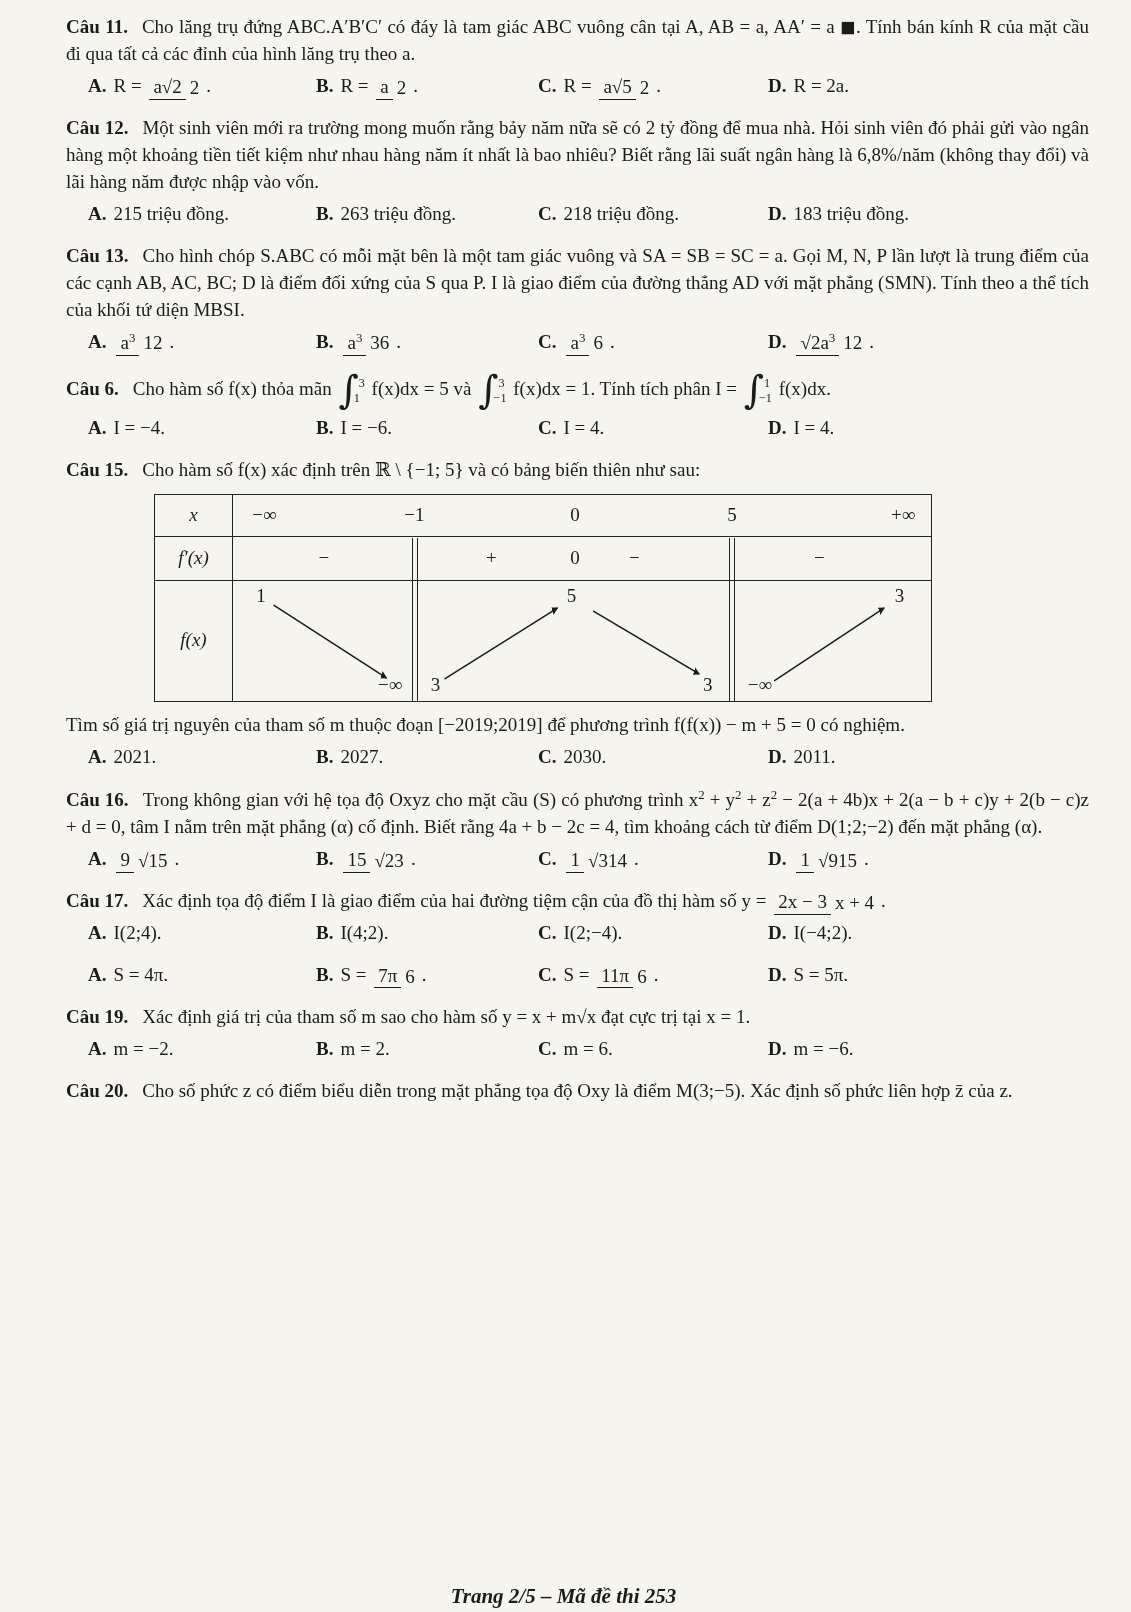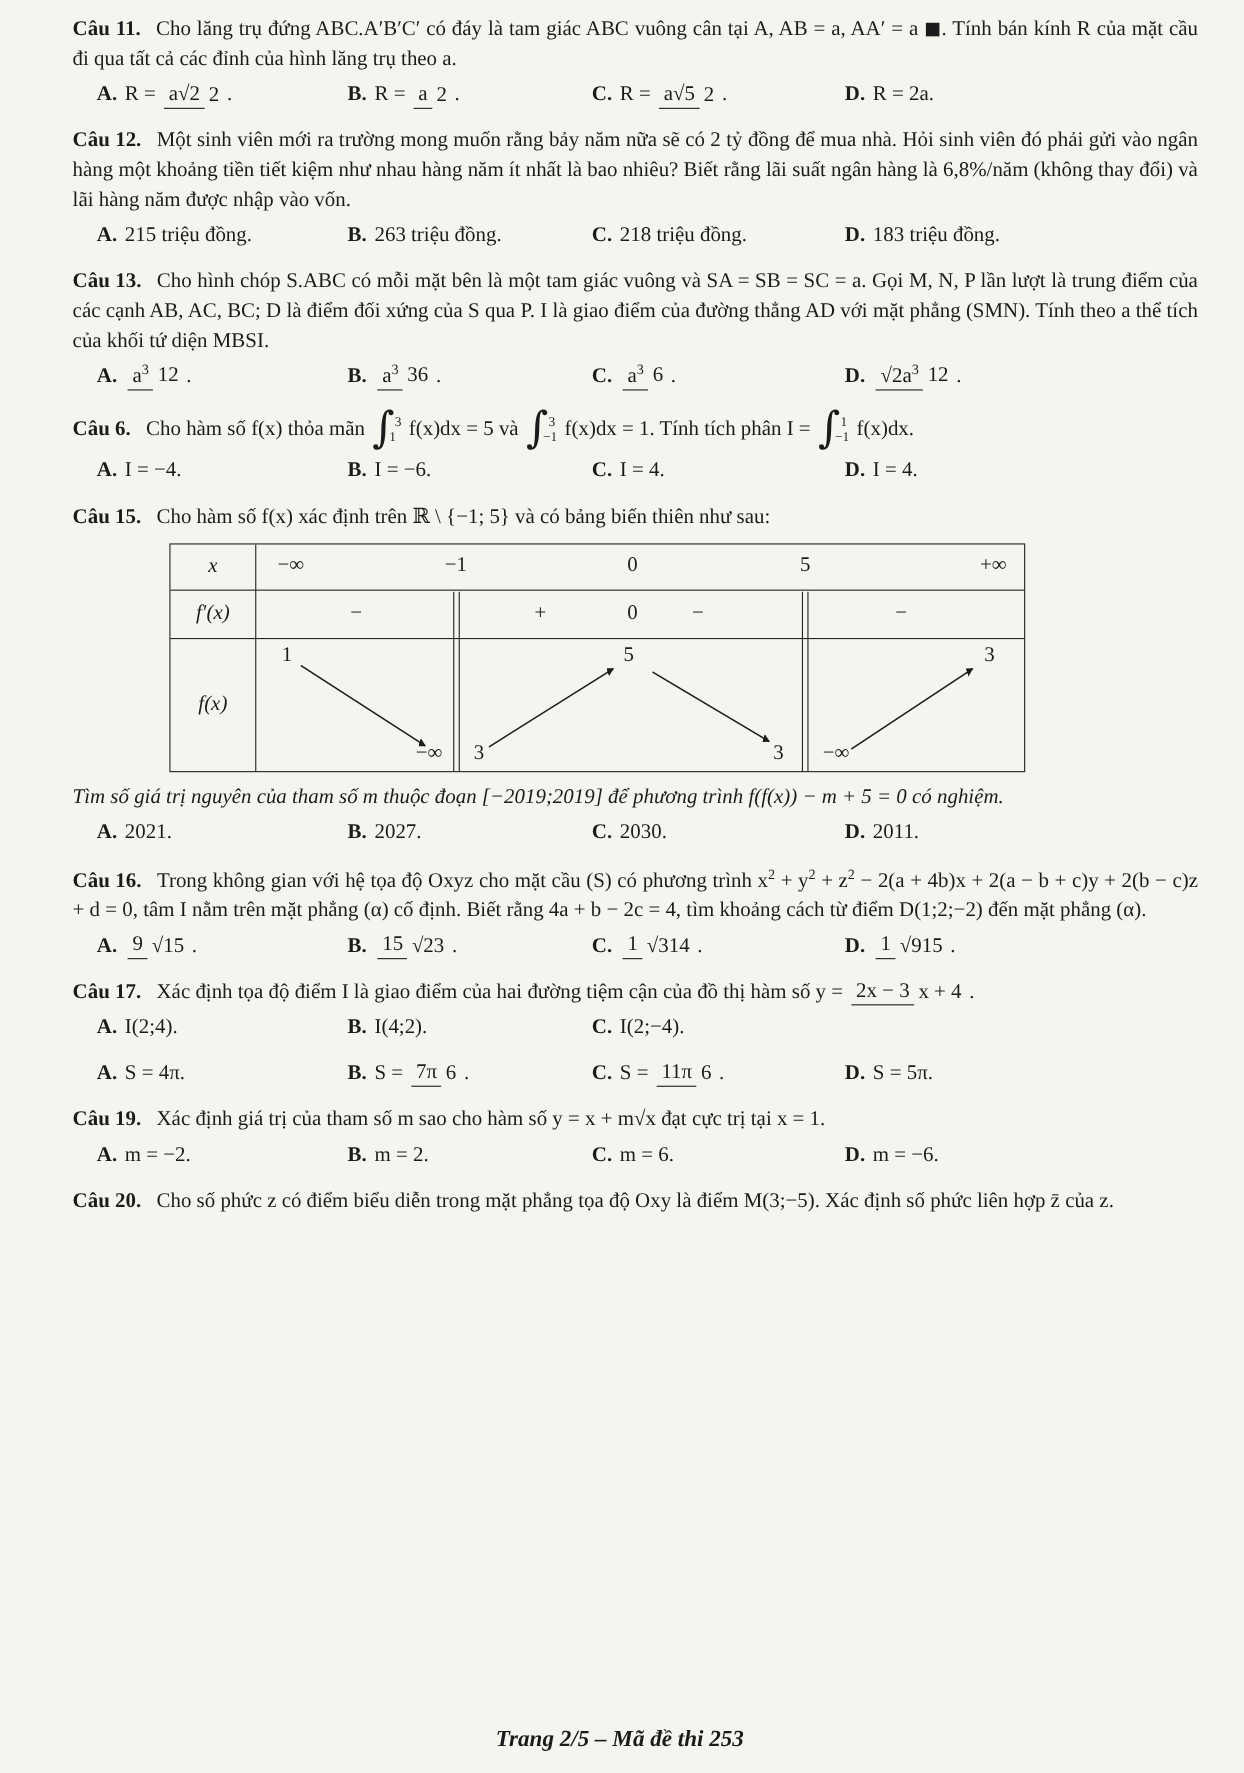--- a/index.html
+++ b/index.html
@@ -4,26 +4,26 @@
 <style>
   * { box-sizing: border-box; margin: 0; padding: 0; }
   html, body { width: 1131px; }
   body {
     width: 1131px; height: 1612px; overflow: hidden;
     background: #f5f4ef;
     color: #1b1b1b;
     font-family: "Liberation Serif", "DejaVu Serif", serif;
     font-size: 19px; line-height: 1.42;
   }
-  .page { width: 1131px; height: 1612px; padding: 14px 42px 16px 66px; display: flex; flex-direction: column; }
+  .page { width: 1131px; height: 1612px; padding: 14px 42px 0 66px; display: flex; flex-direction: column; }
   main { flex: 0 0 auto; }
 
   .q { margin-bottom: 15px; }
   .qhead, .qbody2 { text-align: justify; }
-  .qbody2 { margin-top: 4px; font-style: italic; }
+  .qbody2 { margin-top: 4px; }
   .qlabel { font-weight: bold; margin-right: 14px; }
   .okey { font-weight: bold; margin-right: 7px; }
 
   .opts {
     display: grid;
     grid-template-columns: 228px 222px 230px 1fr;
     align-items: center;
     padding-left: 22px;
     margin-top: 5px;
   }
@@ -222,20 +222,21 @@
       </section>
       <section class="q">
         <p class="qhead"><b class="qlabel">Câu 17.</b><span class="qtext m">Xác định tọa độ điểm I là giao điểm của hai đường tiệm cận của đồ thị hàm số y = <span class="frac">
               <span class="fnum">2x − 3</span>
               <span class="fden">x + 4</span>
             </span>.</span></p>
         <div class="opts">
           <div class="opt"><b class="okey">A.</b><span class="otext m">I(2;4).</span></div>
           <div class="opt"><b class="okey">B.</b><span class="otext m">I(4;2).</span></div>
           <div class="opt"><b class="okey">C.</b><span class="otext m">I(2;−4).</span></div>
+          <div class="opt"><b class="okey">D.</b><span class="otext m">I(−4;2).</span></div>
         </div>
       </section>
       <section class="q">
         <div class="opts">
           <div class="opt"><b class="okey">A.</b><span class="otext m">S = 4π.</span></div>
           <div class="opt"><b class="okey">B.</b><span class="otext m">S = <span class="frac">
                 <span class="fnum">7π</span>
                 <span class="fden">6</span>
               </span>.</span></div>
           <div class="opt"><b class="okey">C.</b><span class="otext m">S = <span class="frac">

